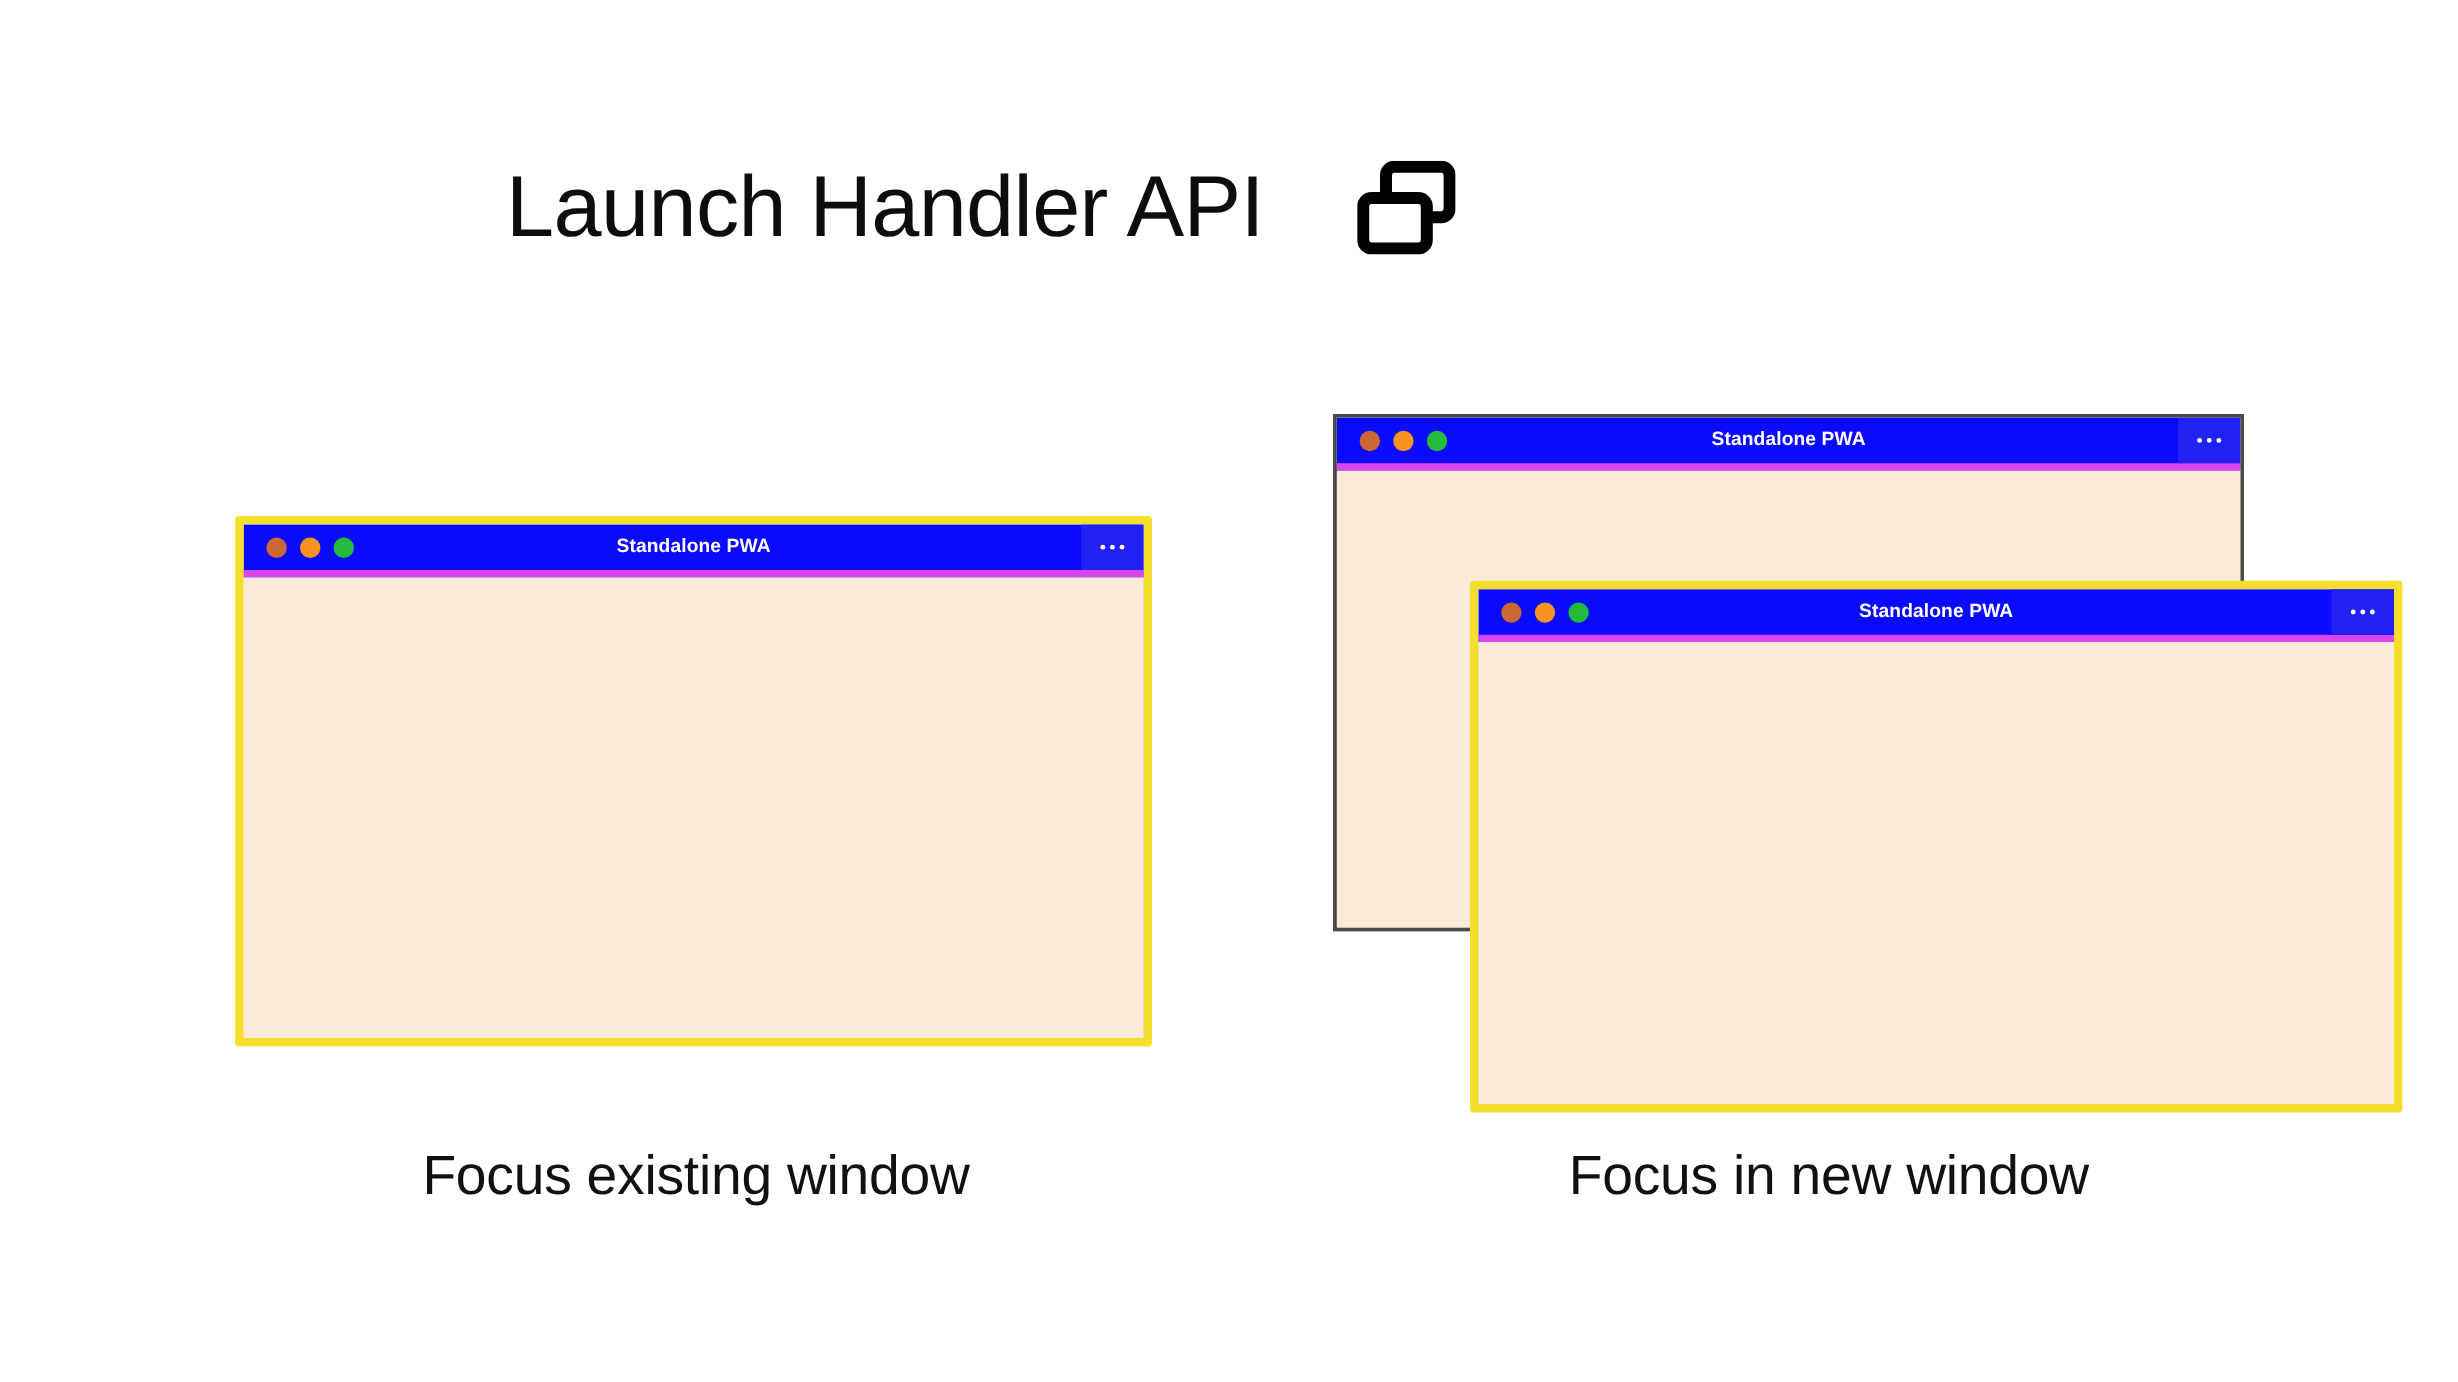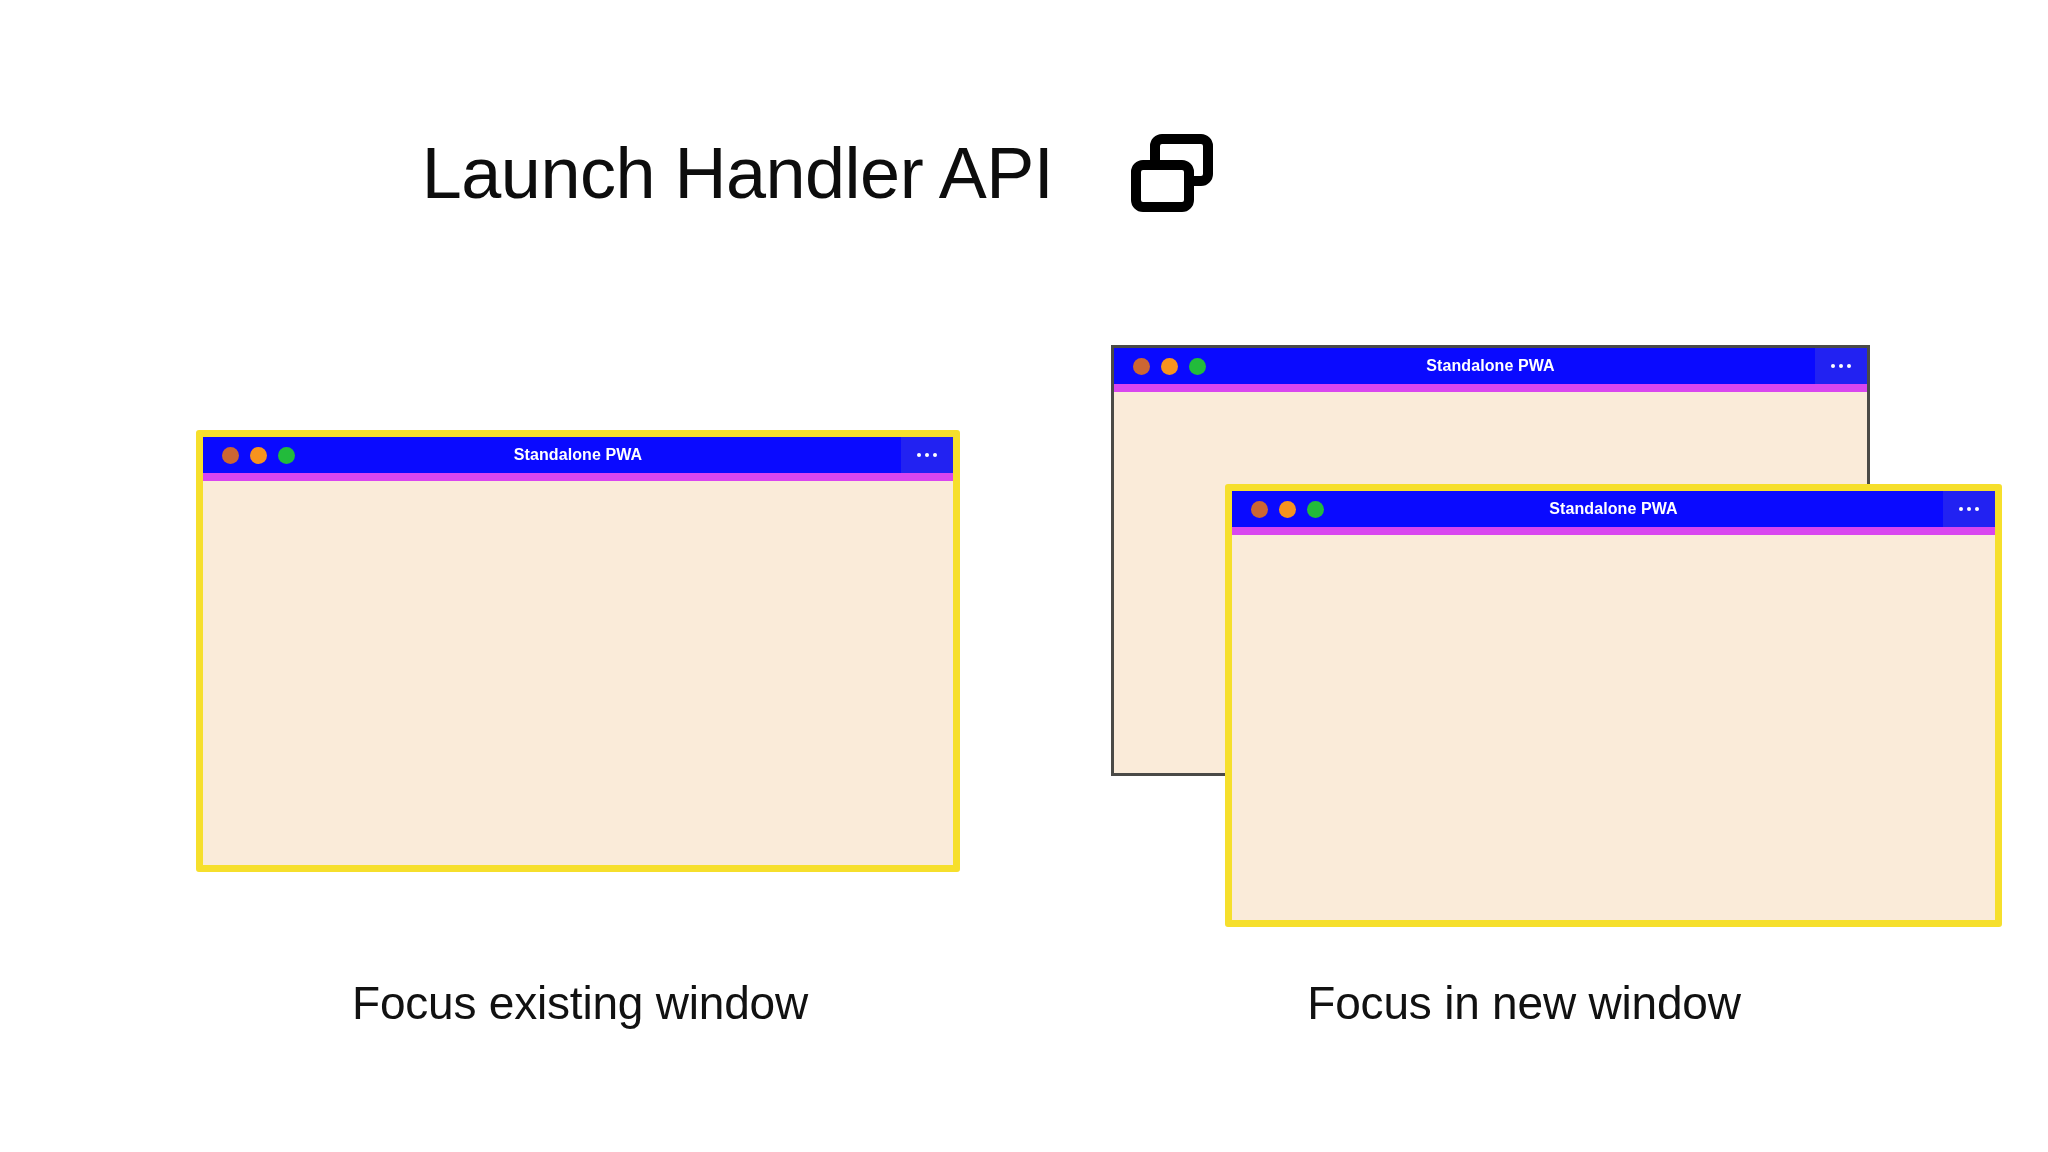--- a/index.html
+++ b/index.html
@@ -70,21 +70,21 @@
     box-shadow: inset 0 0 0 1px #cfc9b6;
   }
 
   .titlebar {
     position: relative;
     flex: none;
     height: 44px;
     background: #0a0aff;
     display: flex;
     align-items: center;
-    border-bottom: 8px solid #d946ef;
+    border-bottom: 6px solid #d946ef;
     box-sizing: border-box;
   }
   .traffic-lights {
     display: flex;
     align-items: center;
     gap: 11px;
     margin-left: 19px;
   }
   .dot {
     width: 17px;
@@ -161,21 +161,20 @@
 
   
   .caption {
     position: absolute;
     font-size: 46px;
     font-weight: 400;
     color: #111111;
     letter-spacing: -0.2px;
     white-space: nowrap;
     text-align: center;
-    margin-top: 24px;
   }
   #caption-left {
     left: 0;
     width: 1160px;
     top: 952px;
   }
   #caption-right {
     left: 1000px;
     width: 1048px;
     top: 952px;

